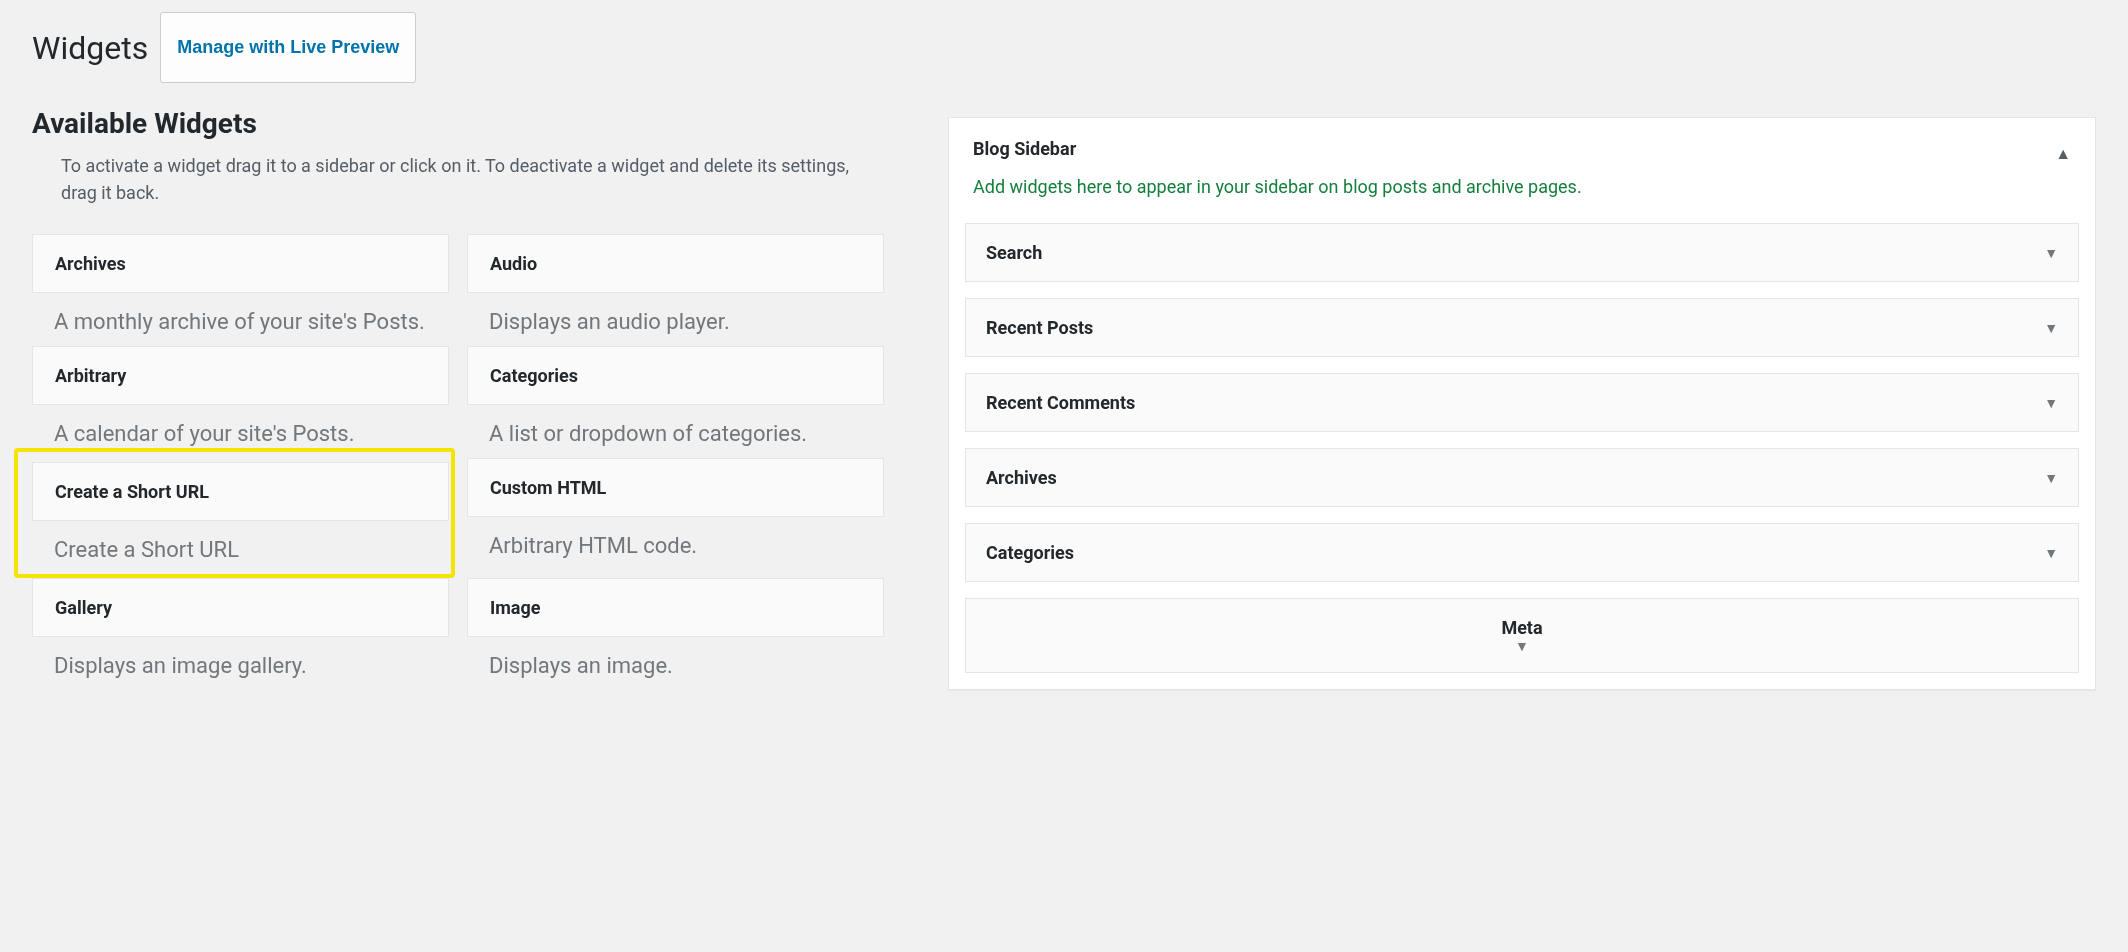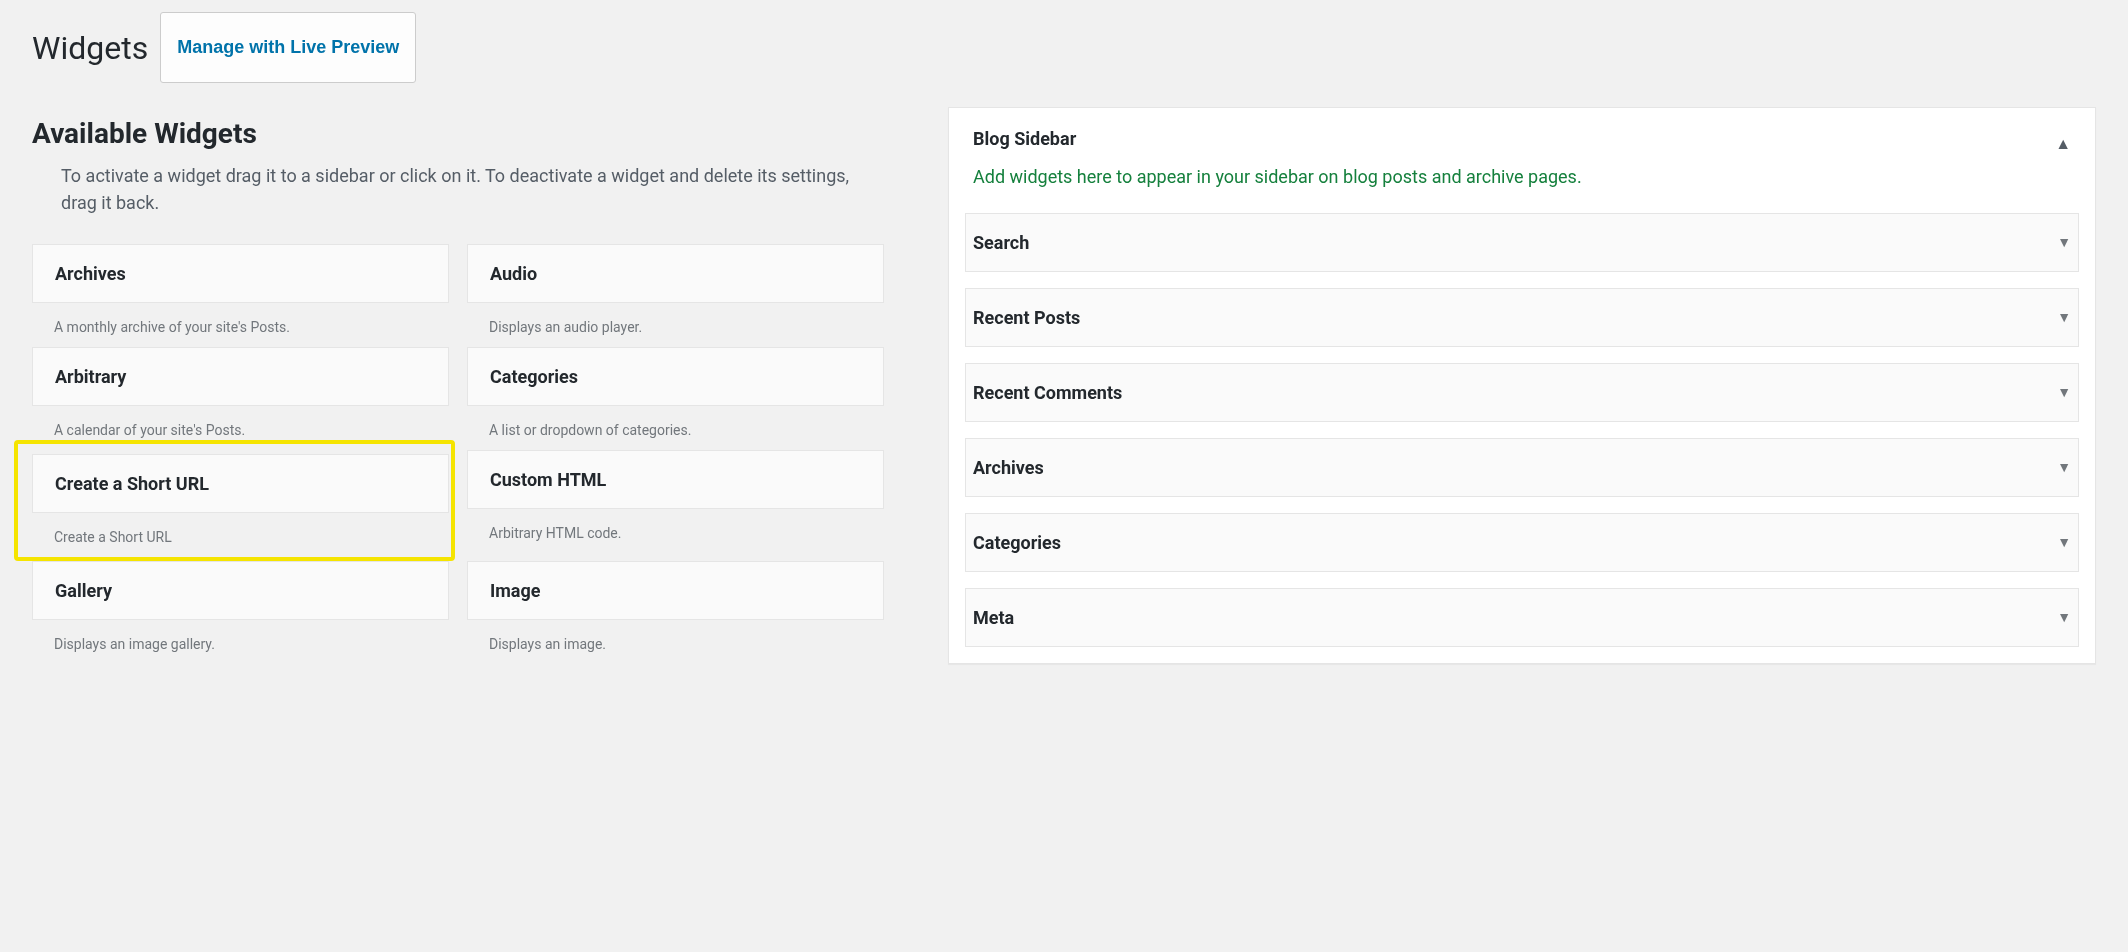--- a/index.html
+++ b/index.html
@@ -85,21 +85,21 @@
       border: 1px solid #e5e5e5;
       padding: 18px 22px;
       cursor: pointer;
     }
     .widget-title {
       font-size: 18px;
       font-weight: 700;
       color: #23282d;
     }
     .widget-desc {
-      font-size: 14px;
+      font-size: 22px;
       color: #72777c;
       padding: 16px 22px 4px 22px;
     }
     .sidebar-area {
       background: #fff;
       border: 1px solid #e5e5e5;
       box-shadow: 0 1px 1px rgba(0,0,0,0.04);
     }
     .sidebar-header {
       display: flex;
@@ -126,26 +126,27 @@
     }
     .sidebar-widgets-list {
       padding: 0 16px 16px 16px;
     }
     .sidebar-widget-item {
       background: #fafafa;
       border: 1px solid #e5e5e5;
       display: flex;
       align-items: center;
       justify-content: space-between;
-      padding: 18px 7px;
+      padding: 18px 20px;
       margin-bottom: 16px;
       cursor: pointer;
     }
     .sidebar-widget-item:last-child {
       margin-bottom: 0;
+      flex-direction: column;
     }
     .sidebar-widget-label {
       font-size: 18px;
       font-weight: 700;
       color: #23282d;
     }
     .sidebar-widget-caret {
       color: #72777c;
       font-size: 14px;
     }

